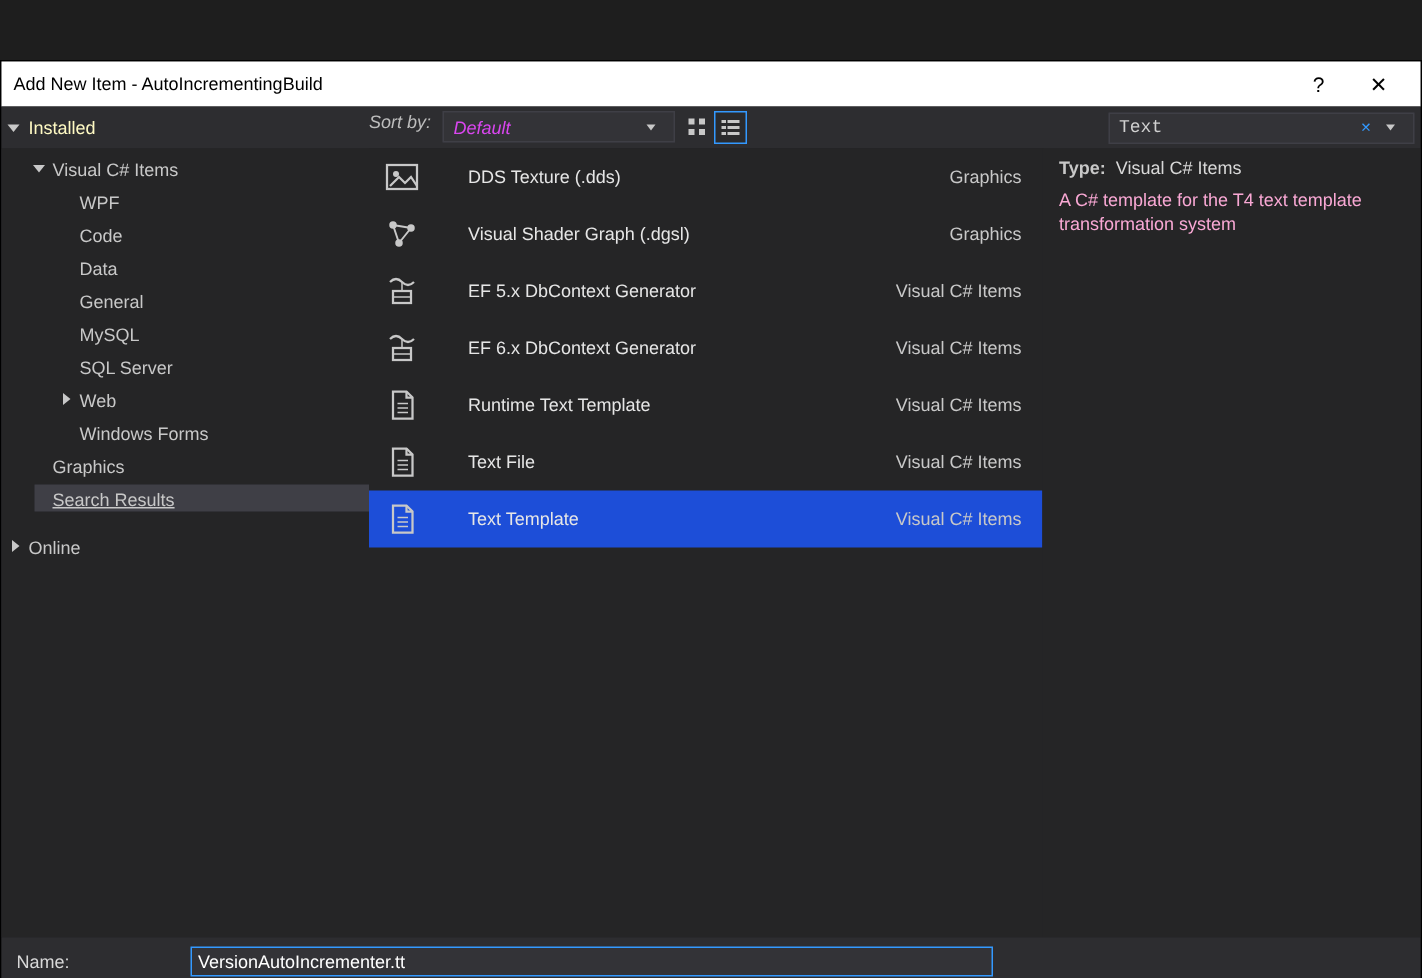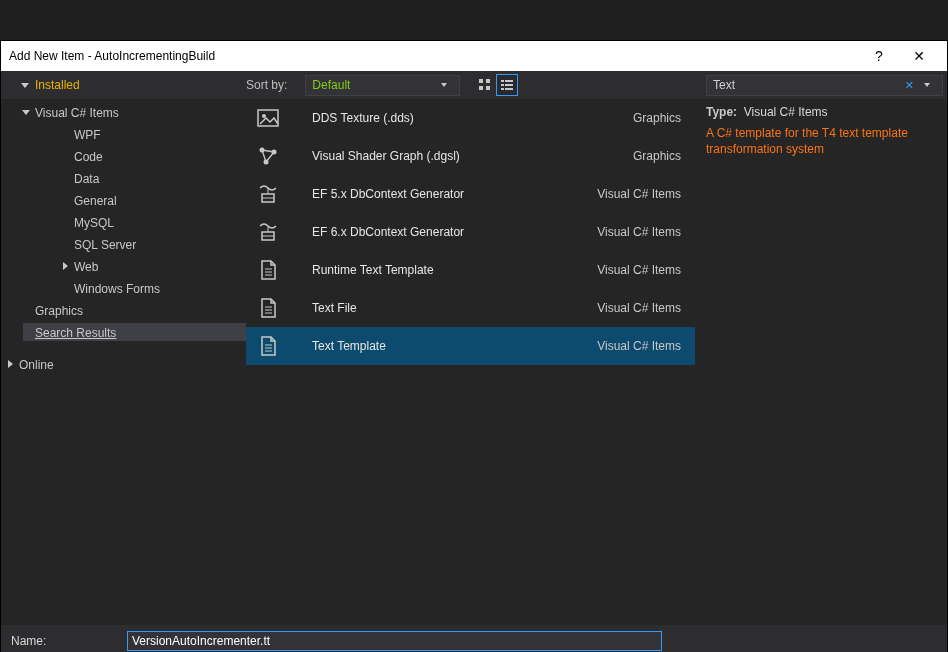--- a/index.html
+++ b/index.html
@@ -7,59 +7,59 @@
   .window { width:948px; height:652px; background:#252526; display:flex; flex-direction:column; border:1px solid #000;margin-top:40px; }
   
   .titlebar { height:30px; background:#fff; color:#000; display:flex; align-items:center; padding:0 8px; }
   .titlebar .title { flex:1; font-size:12px; }
   .titlebar .ctrls { display:flex; align-items:center; }
   .titlebar .ctrls span { width:40px; text-align:center; font-size:14px; }
   .titlebar .ctrls .help { font-size:14px; }
   .titlebar .ctrls .close { font-size:14px; }
   
   .toolbar { height:28px; background:#2d2d30; display:flex; align-items:center; }
-  .toolbar .left-cap { width:245px; display:flex; align-items:center; padding-left:20px; color:#eab308; }
+  .toolbar .left-cap { width:245px; display:flex; align-items:center; padding-left:4px; color:#fef9c3; }
   .caret { display:inline-block; width:0; height:0; margin-right:6px; }
   .caret-down { border-left:4px solid transparent; border-right:4px solid transparent; border-top:5px solid #c8c8c8; }
   .caret-down-s { border-left:3px solid transparent; border-right:3px solid transparent; border-top:4px solid #c8c8c8; }
   .caret-right { border-top:4px solid transparent; border-bottom:4px solid transparent; border-left:5px solid #c8c8c8; }
-  .toolbar .mid { flex:1; display:flex; align-items:center; gap:14px; }
+  .toolbar .mid { flex:1; display:flex; align-items:flex-start; gap:4px;font-style:italic; }
   .sortlabel { color:#bdbdbd; margin-right:4px; }
-  .combo { width:155px; height:21px; background:#333337; border:1px solid #3f3f46; display:flex; align-items:center; padding:0 6px; color:#84cc16; position:relative; }
+  .combo { width:155px; height:21px; background:#333337; border:1px solid #3f3f46; display:flex; align-items:center; padding:0 6px; color:#d946ef; position:relative; }
   .combo .arrow { margin-left:auto; }
   .viewbtns { display:flex; gap:0; }
   .viewbtn { width:22px; height:22px; display:flex; align-items:center; justify-content:center; border:1px solid transparent; }
   .viewbtn.active { border:1px solid #3399ff; background:#2a2a2c; }
   .viewbtn svg { display:block; }
-  .toolbar .right { width:241px; display:flex; align-items:flex-end; padding-right:4px; }
+  .toolbar .right { width:208px; display:flex; align-items:flex-end; padding-right:4px;font-family:Liberation Mono, monospace; }
   .search { flex:1; height:21px; background:#333337; border:1px solid #3f3f46; display:flex; align-items:center; padding:0 6px; color:#d0d0d0; }
   .search .sx { margin-left:auto; color:#3399ff; font-size:11px; padding:0 6px; }
   
   .main { flex:1; display:flex; background:#252526; min-height:0; }
   .sidebar { width:245px; background:#252526; padding-top:2px; color:#c8c8c8; }
   .tree { list-style:none; }
   .tree li { padding:2px 0 2px 0; }
   .tree .lvl0 { padding-left:6px; }
   .tree .lvl1 { padding-left:22px; }
-  .tree .lvl2 { padding-left:61px; }
+  .tree .lvl2 { padding-left:40px; }
   .tree .node { display:flex; align-items:center; height:18px; }
   .tree .node span.lbl { padding-top:1px; }
   .tree .node.sel { background:#3f3f46;text-decoration:underline; }
   .tree .node .car { width:12px; display:inline-flex; justify-content:center; }
   .center { flex:1; background:#252526; display:flex; flex-direction:column; }
   .itemlist { background:#252526; }
   .item { height:38px; display:flex; align-items:center; padding:0 14px 0 8px; gap:30px; color:#e6e6e6; }
-  .item.selected { background:#0c4a6e; }
+  .item.selected { background:#1d4ed8; }
   .item .icon { width:28px; height:28px; display:flex; align-items:center; justify-content:center; }
   .item .name { flex:1; font-size:12px; }
   .item .cat { font-size:12px; color:#c8c8c8; }
   .details { width:252px; background:#252526; padding:6px 10px; color:#d8d8d8; border-left:1px solid #252526;}
   .details .typerow { margin-bottom:6px; }
   .details .typerow b { color:#c8c8c8; font-weight:600; }
-  .details .desc { color:#f97316; line-height:1.35; }
+  .details .desc { color:#f9a8d4; line-height:1.35; }
   
   .bottom { background:#2d2d30; padding:6px 10px; display:flex; flex-direction:column; gap:8px; }
   .row-name { display:flex; align-items:center; gap:8px; }
   .row-name label { width:108px; color:#d8d8d8; }
   .row-name input { width:535px; height:20px; background:#333337; border:1px solid #3399ff; color:#fff; padding:0 4px; font-family:inherit; font-size:12px; outline:none; }
   .row-btns { display:flex; justify-content:flex-end; gap:6px; padding-right:2px; padding-bottom:4px; }
   .btn { width:72px; height:22px; background:#3f3f46; border:3px solid #ffffff; color:#e6e6e6; display:flex; align-items:center; justify-content:center; font-size:12px; }
   .btn.primary { border:4px solid #86efac; }
 </style>
 </head>

